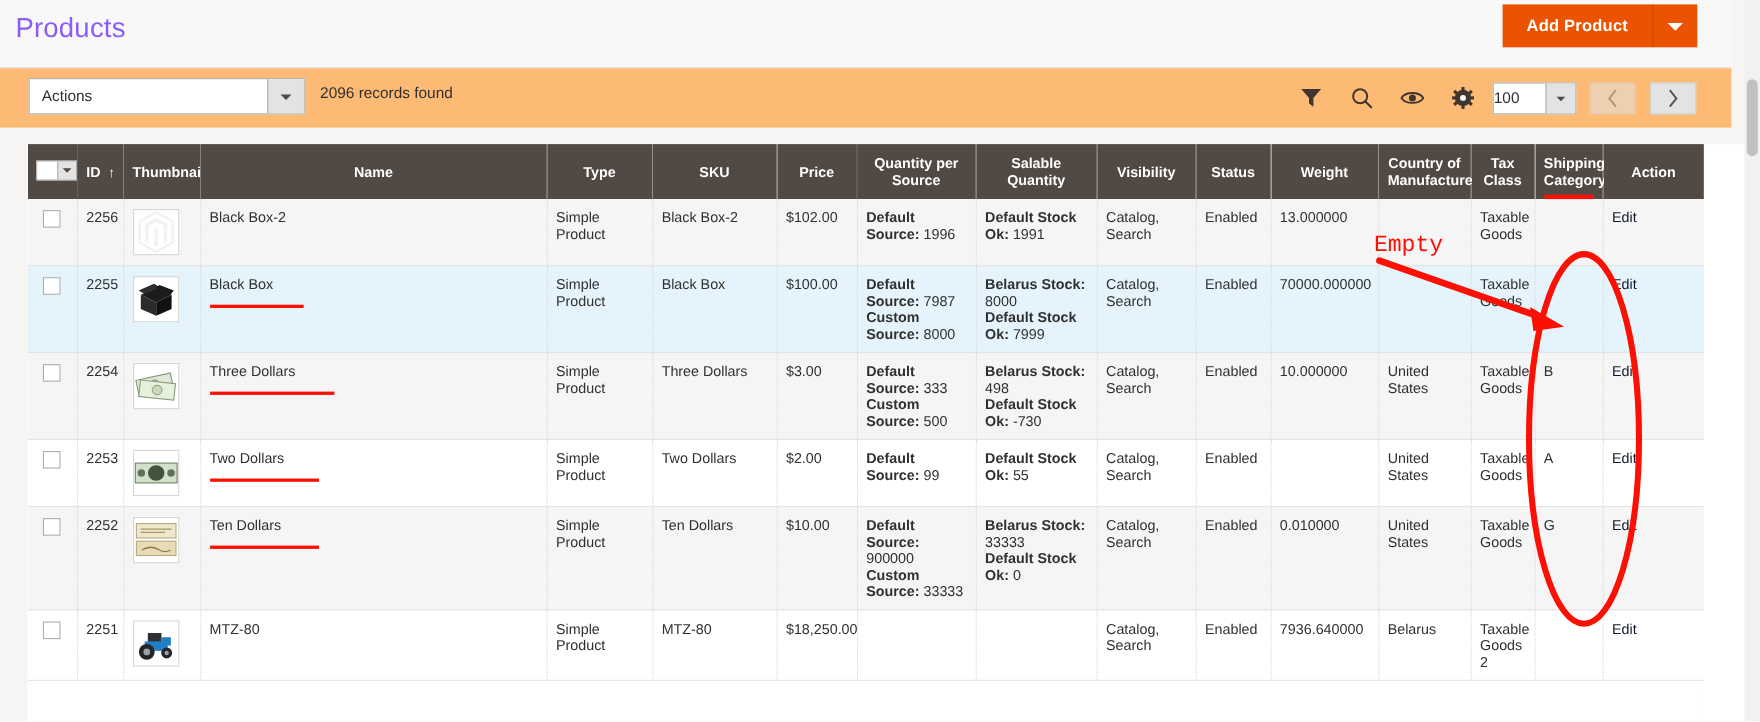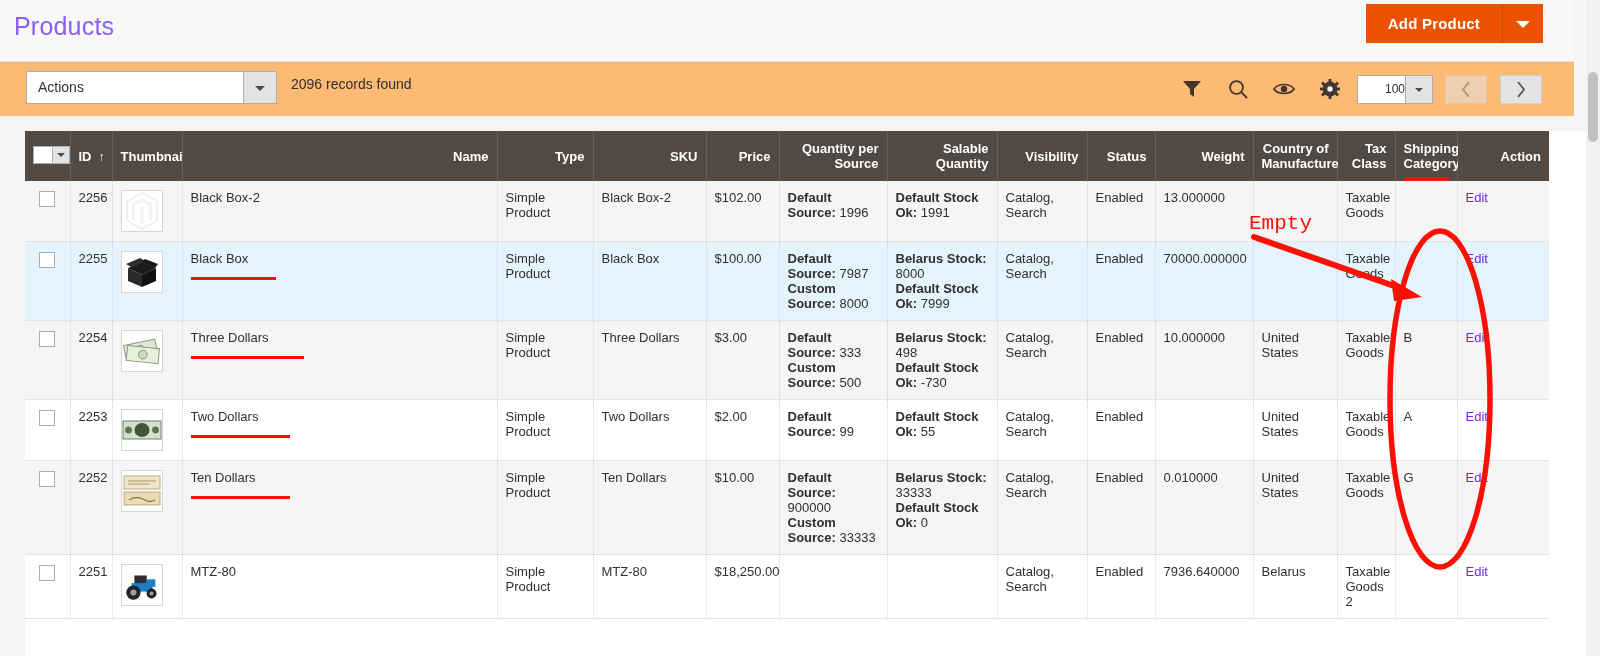--- a/index.html
+++ b/index.html
@@ -100,22 +100,22 @@
     width: 22px; height: 22px; cursor: pointer;
     color: #514943;
     display: flex; align-items: center; justify-content: center;
   }
   .per-page {
     position: absolute; right: 141px; top: 13px;
     width: 76px; height: 29px; display: flex;
     border: 1px solid #adadad; background: #ffffff;
   }
   .per-page-val {
-    flex: 1; line-height: 27px; text-align: right;
-    font-size: 12px; color: #303030;
+    flex: 1; line-height: 27px; text-align: left;
+    font-size: 14px; color: #303030;
   }
   .per-page-arrow {
     width: 27px; background: #e3e3e3;
     border-left: 1px solid #adadad;
     position: relative; cursor: pointer;
   }
   .per-page-arrow::after {
     content: ""; position: absolute;
     left: 50%; top: 50%;
     margin-left: -4px; margin-top: -2px;
@@ -145,21 +145,21 @@
     table-layout: fixed;
     width: 1524px;
     font-size: 13px;
     color: #303030;
   }
   table.grid thead th {
     background: #514943;
     color: #ffffff;
     font-size: 13px;
     font-weight: bold;
-    text-align: right;
+    text-align: center;
     vertical-align: middle;
     padding: 8px 8px;
     height: 50px;
     border-right: 1px solid #6a5f57;
     position: relative;
   }
   table.grid thead th:last-child { border-right: none; }
   table.grid tbody td {
     vertical-align: top;
     padding: 9px 8px;
@@ -201,21 +201,21 @@
     height: 4px; background: #fc1004;
   }
   .thumb {
     width: 42px; height: 42px;
     border: 1px solid #d6d6d6; background: #ffffff;
     display: flex; align-items: center; justify-content: center;
     overflow: hidden;
   }
   .thumb svg { display: block; }
   .qty-label { font-weight: bold; }
-  .edit-link { color: #6d28d9; text-decoration: none; cursor: pointer; }
+  .edit-link { color: #0f172a; text-decoration: none; cursor: pointer; }
   .underline-red {
     height: 3px; background: #fc1004; margin-top: 11px;
   }
 
   
   .annot {
     position: absolute; left: 0; top: 0;
     width: 1600px; height: 656px;
     pointer-events: none;
   }

